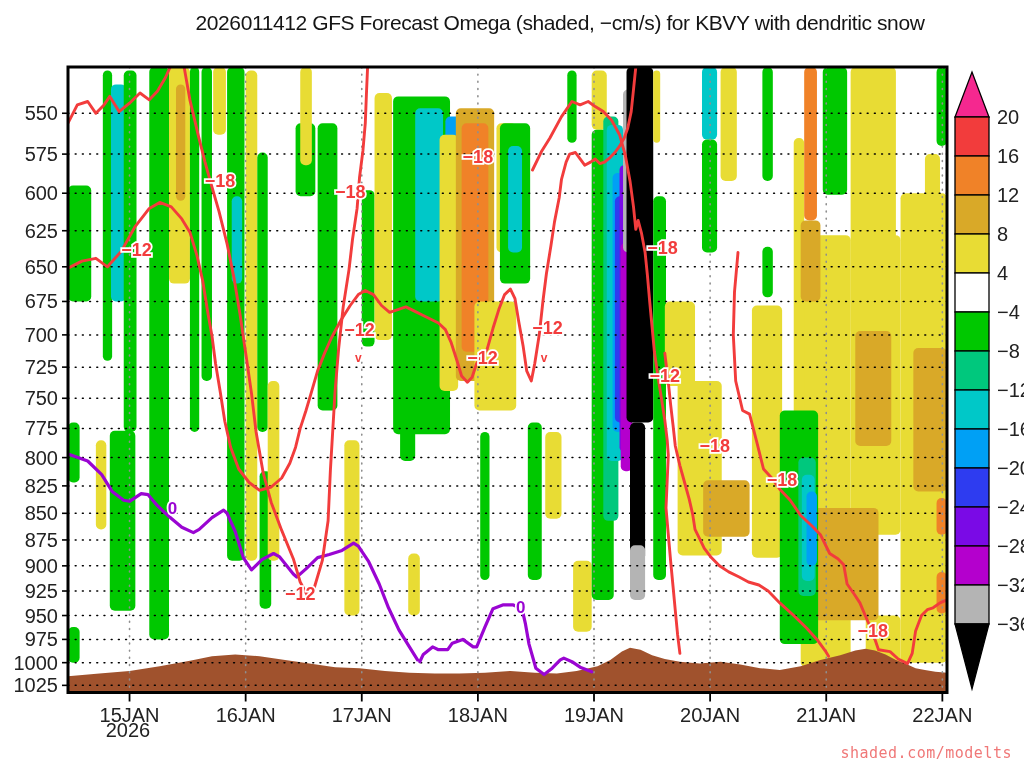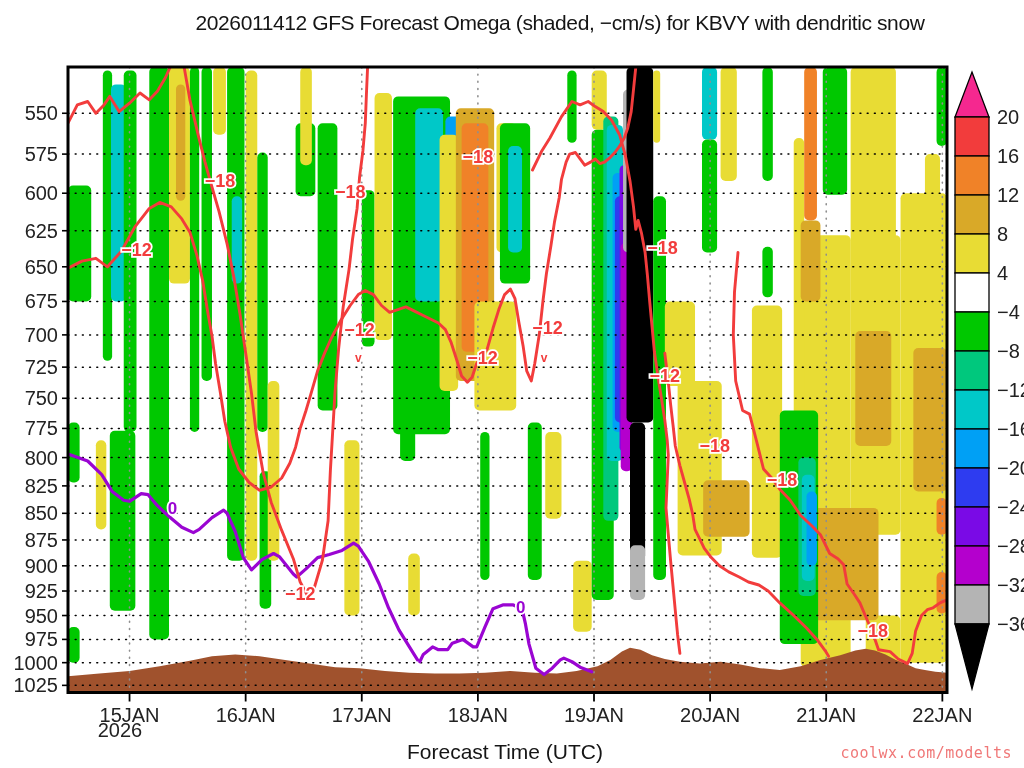--- a/index.html
+++ b/index.html
@@ -3,21 +3,21 @@
 <meta charset="utf-8">
 <style>
   html,body{margin:0;padding:0;background:#fff;}
   #page{position:relative;width:1024px;height:768px;background:#ffffff;overflow:hidden;
         font-family:"Liberation Sans",sans-serif;color:#111;}
   .title-line{position:absolute;left:0;width:1024px;text-align:center;
         font-size:21px;letter-spacing:-0.4px;white-space:pre;color:#151515;}
   #title1{top:11px;padding-left:48px;}
   #title2{top:32px;}
   #chart-svg{position:absolute;left:0;top:0;}
-  #year-label{position:absolute;left:88px;top:719px;width:64px;text-align:center;
+  #year-label{position:absolute;left:96px;top:719px;width:64px;text-align:center;
         font-size:20px;color:#222;}
   #x-axis-title{position:absolute;left:0;top:740px;width:1010px;text-align:center;
         font-size:21px;color:#151515;}
   #watermark{position:absolute;right:12px;top:744px;font-family:"DejaVu Sans Mono",monospace;
         font-size:15px;letter-spacing:0.5px;}
 </style>
 </head>
 <body>
 
 <div id="page">
@@ -265,15 +265,14 @@
         <text x="997" y="390" dy="0.35em" font-size="20" fill="#222" font-family="&quot;Liberation Sans&quot;,sans-serif">−12</text>
         <text x="997" y="429" dy="0.35em" font-size="20" fill="#222" font-family="&quot;Liberation Sans&quot;,sans-serif">−16</text>
         <text x="997" y="468" dy="0.35em" font-size="20" fill="#222" font-family="&quot;Liberation Sans&quot;,sans-serif">−20</text>
         <text x="997" y="507" dy="0.35em" font-size="20" fill="#222" font-family="&quot;Liberation Sans&quot;,sans-serif">−24</text>
         <text x="997" y="546" dy="0.35em" font-size="20" fill="#222" font-family="&quot;Liberation Sans&quot;,sans-serif">−28</text>
         <text x="997" y="585" dy="0.35em" font-size="20" fill="#222" font-family="&quot;Liberation Sans&quot;,sans-serif">−32</text>
         <text x="997" y="624" dy="0.35em" font-size="20" fill="#222" font-family="&quot;Liberation Sans&quot;,sans-serif">−36</text>
       </g>
     </svg>
   <div id="year-label">2026</div>
-  <div id="x-axis-title">Forecast Time (UTC)</div>
-  <div id="watermark" style="color: rgb(240, 120, 120);">coolwx.com/modelts</div>
+  <div id="watermark" style="color: rgb(240, 120, 120);">shaded.com/modelts</div>
 </div>
 
 </body></html>

